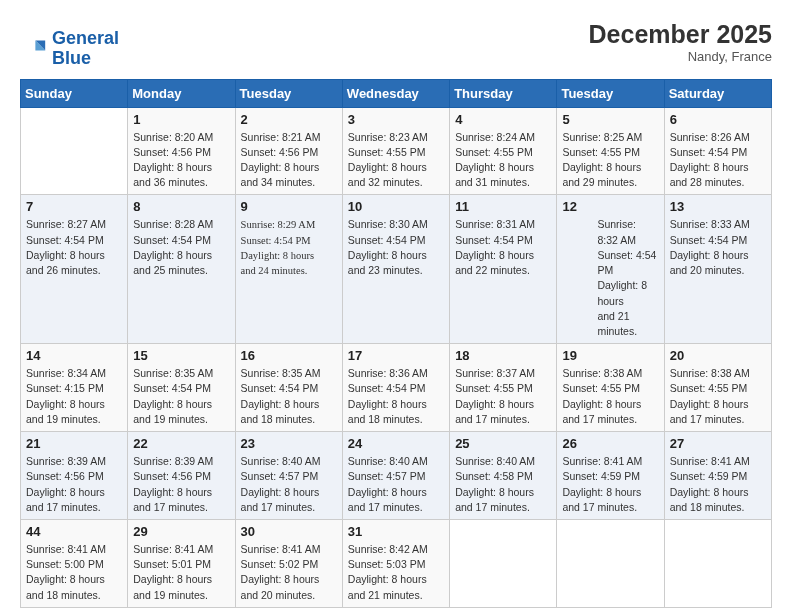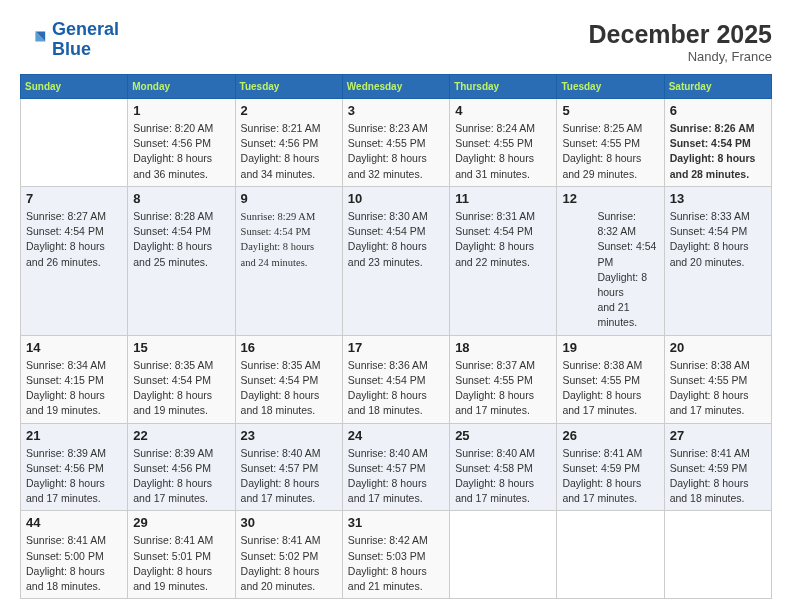--- a/index.html
+++ b/index.html
@@ -13,20 +13,21 @@
     .header {
       display: flex;
       justify-content: space-between;
       align-items: flex-start;
       margin-bottom: 10px;
     }
     .logo {
       display: flex;
       align-items: center;
       gap: 4px;
+      margin-top: 9px;
     }
     .logo-text {
       font-size: 18px;
       font-weight: bold;
       color: #333;
       line-height: 1.1;
     }
     .logo-text span {
       color: #1a5fa8;
     }
@@ -46,24 +47,24 @@
       font-size: 13px;
       color: #555;
     }
     table {
       width: 100%;
       border-collapse: collapse;
       font-size: 11px;
     }
     thead tr th {
       background-color: #2a6db5;
-      color: #bef264;
+      color: #ffffff;
       padding: 6px 4px;
       text-align: left;
-      font-size: 10px;
+      font-size: 13px;
       font-weight: bold;
       border: 1px solid #1a5fa8;
     }
     tbody tr td {
       border: 1px solid #ccc;
       padding: 4px 5px;
       vertical-align: top;
       height: 80px;
       width: calc(100% / 7);
     }
@@ -151,21 +152,21 @@
         </td>
         <td>
           <div class="day-num">5</div>
           <div class="day-info" style="white-space: pre-line;">Sunrise: 8:25 AM
 Sunset: 4:55 PM
 Daylight: 8 hours
 and 29 minutes.</div>
         </td>
         <td>
           <div class="day-num">6</div>
-          <div class="day-info" style="white-space: pre-line; font-weight: bold;">Sunrise: 8:26 AM
+          <div class="day-info" style="white-space: pre-line;">Sunrise: 8:26 AM
 Sunset: 4:54 PM
 Daylight: 8 hours
 and 28 minutes.</div>
         </td>
       </tr>
       <tr>
         <td>
           <div class="day-num">7</div>
           <div class="day-info" style="white-space: pre-line;">Sunrise: 8:27 AM
 Sunset: 4:54 PM

